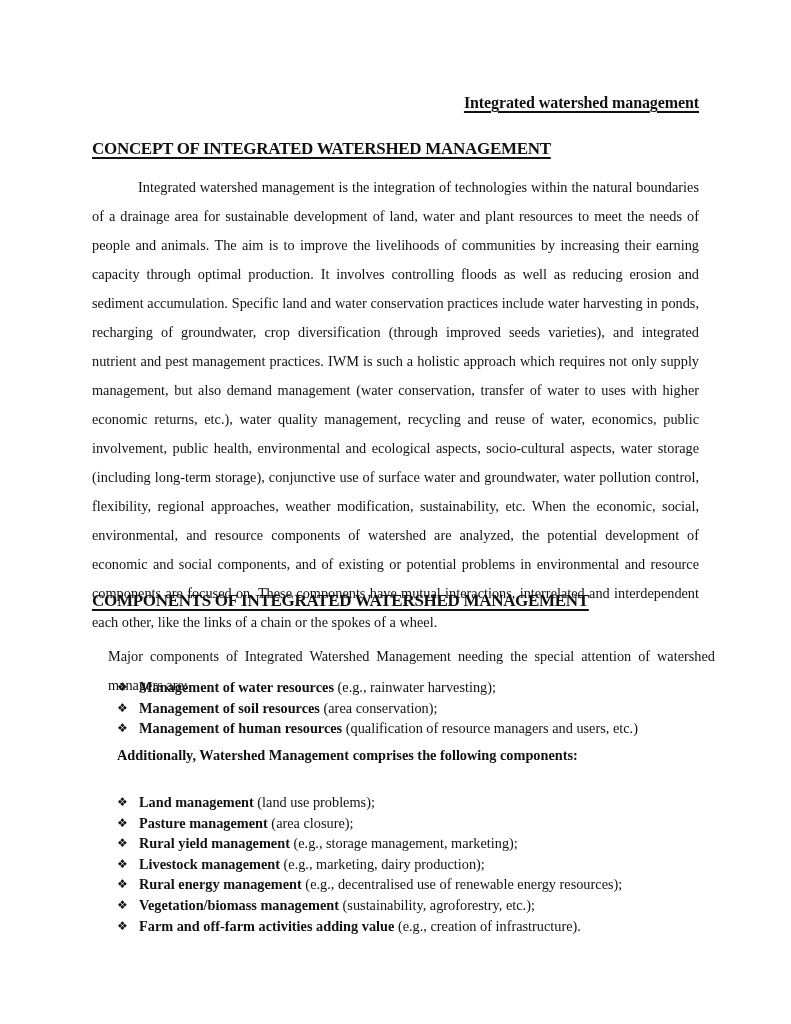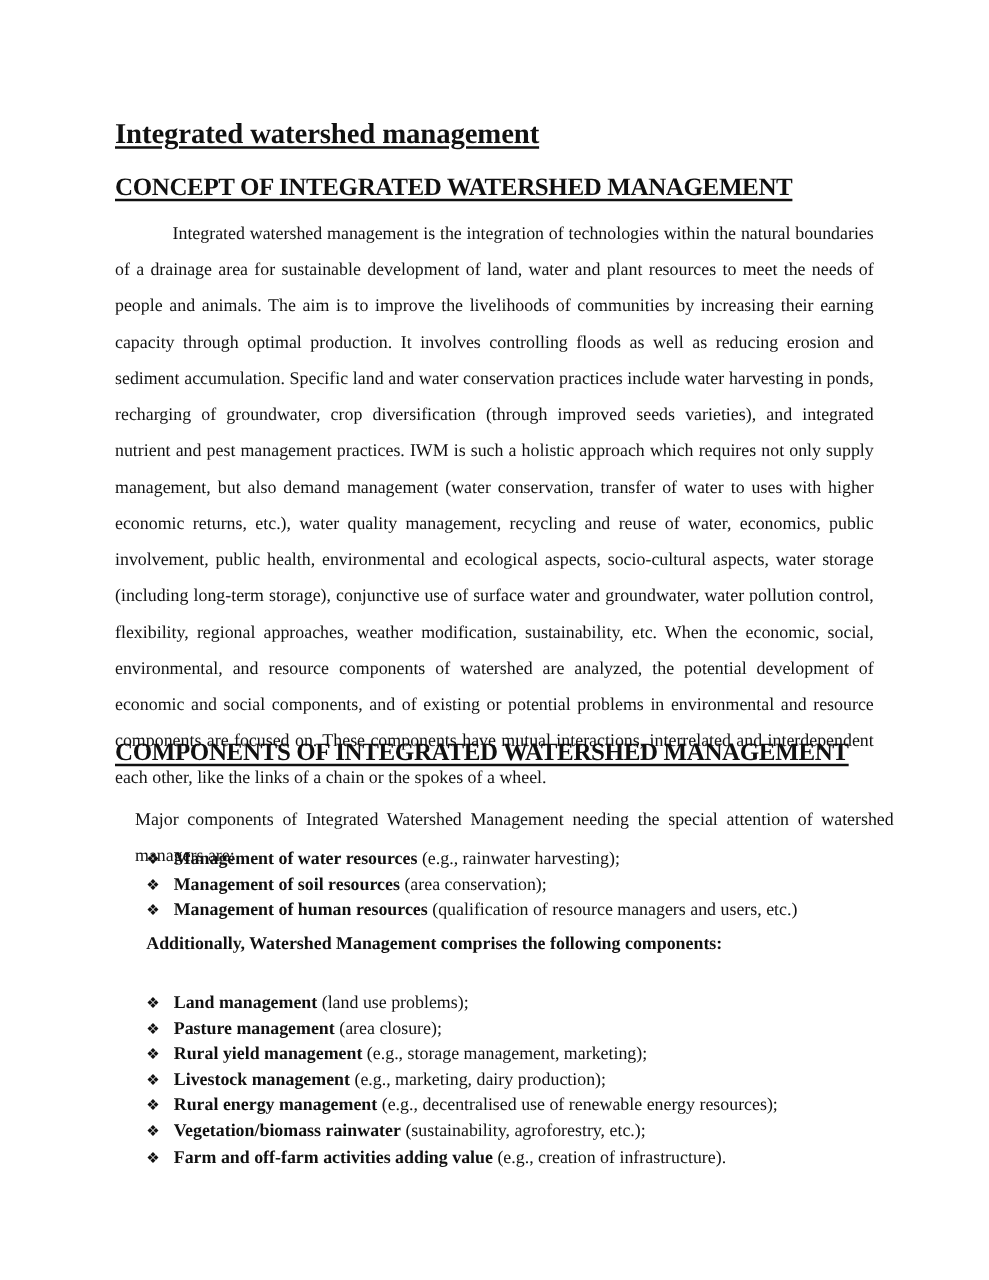--- a/index.html
+++ b/index.html
@@ -3,26 +3,26 @@
 <meta charset="utf-8">
 <style>
   html, body { margin: 0; padding: 0; background: #ffffff; }
   body {
     width: 791px; height: 1024px; position: relative; overflow: hidden;
     font-family: "Liberation Serif", serif; color: #111111;
   }
   .page { position: absolute; left: 92px; top: 0; width: 607px; }
   .doc-title {
     position: absolute; left: 0; width: 607px; top: 94px;
-    text-align: left; font-weight: bold; font-size: 23px;
+    text-align: right; font-weight: bold; font-size: 16px;
     text-decoration: underline; text-underline-offset: 3px; text-decoration-thickness: 1.5px;
     letter-spacing: -0.1px;
   }
   .section-heading {
-    position: absolute; left: 0; font-weight: bold; font-size: 20px;
+    position: absolute; left: 0; font-weight: bold; font-size: 17px;
     text-decoration: underline; text-underline-offset: 3px; text-decoration-thickness: 1.5px;
     white-space: nowrap; letter-spacing: -0.3px;
   }
   .h-concept { top: 139px; }
   .h-components { top: 591px; }
   .para {
     position: absolute; left: 0; width: 607px; font-size: 14.3px; line-height: 29px;
     text-align: justify; text-align-last: left;
   }
   .p-concept { top: 173px; text-indent: 46px; }
@@ -54,16 +54,16 @@
   </ul>
 
   <div class="subhead">Additionally, Watershed Management comprises the following components:</div>
 
   <ul class="bullets b-additional">
     <li><span class="bullet">❖</span><strong>Land management</strong><span> (land use problems);</span></li>
     <li><span class="bullet">❖</span><strong>Pasture management</strong><span> (area closure);</span></li>
     <li><span class="bullet">❖</span><strong>Rural yield management</strong><span> (e.g., storage management, marketing);</span></li>
     <li><span class="bullet">❖</span><strong>Livestock management</strong><span> (e.g., marketing, dairy production);</span></li>
     <li><span class="bullet">❖</span><strong>Rural energy management</strong><span> (e.g., decentralised use of renewable energy resources);</span></li>
-    <li><span class="bullet">❖</span><strong>Vegetation/biomass rainwater</strong><span> (sustainability, agroforestry, etc.);</span></li>
+    <li><span class="bullet">❖</span><strong>Vegetation/biomass management</strong><span> (sustainability, agroforestry, etc.);</span></li>
     <li><span class="bullet">❖</span><strong>Farm and off-farm activities adding value</strong><span> (e.g., creation of infrastructure).</span></li>
   </ul>
 </div>
 
 </body></html>

